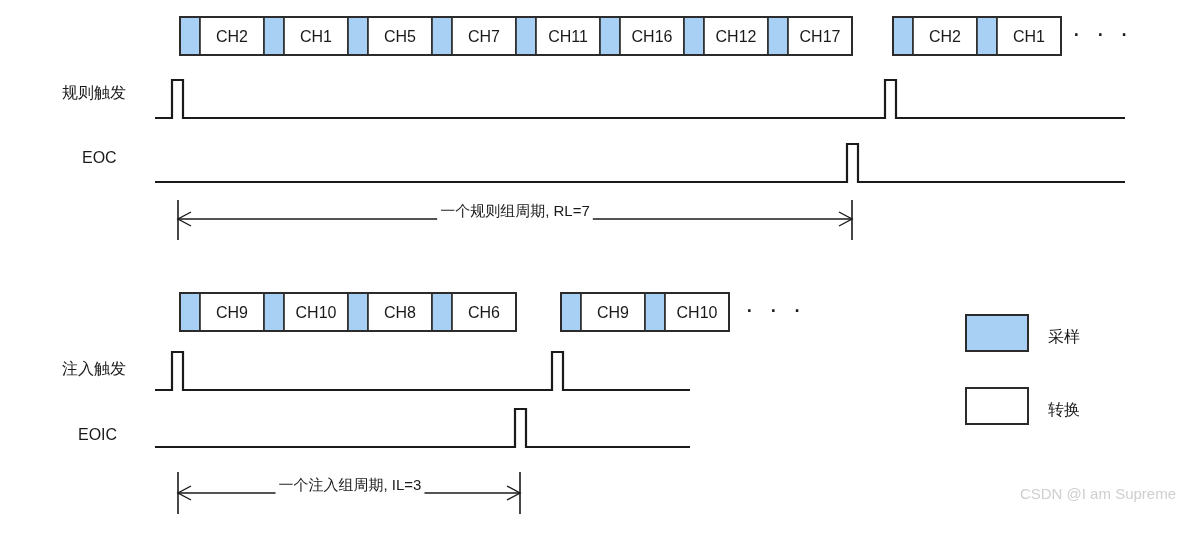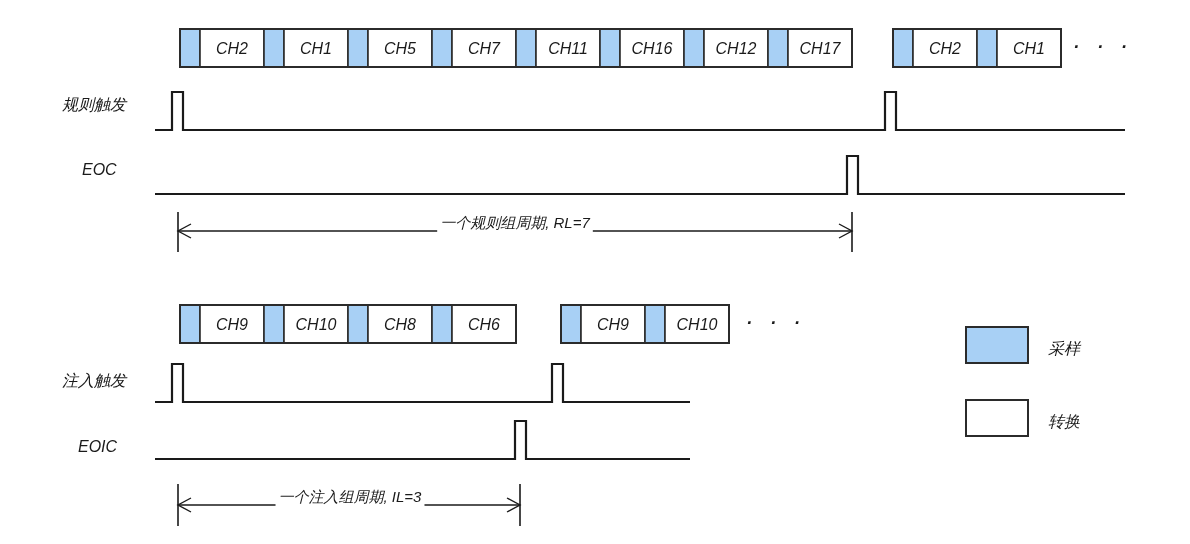--- a/index.html
+++ b/index.html
@@ -3,21 +3,21 @@
 <meta charset="utf-8">
 <style>
   html,body{margin:0;padding:0;}
   body{
     width:1190px;height:544px;
     background:#ffffff;
     font-family:"Liberation Sans","DejaVu Sans",sans-serif;
     position:relative;
     overflow:hidden;
   }
-  #diagram-root{position:absolute;left:0;top:12px;width:1190px;height:508px;font-style:italic;}
+  #diagram-root{position:absolute;left:0;top:0;width:1190px;height:508px;}
   svg{position:absolute;left:0;top:0;}
   .lbl{
     font-family:"Liberation Sans","DejaVu Sans",sans-serif;
     font-size:16px;
     fill:#1a1a1a;
   }
   .chlbl{
     font-family:"Liberation Sans","DejaVu Sans",sans-serif;
     font-size:16px;
     fill:#1a1a1a;
@@ -161,13 +161,14 @@
         <g>
           <rect x="966" y="315" width="62" height="36" fill="#a8d0f5" stroke="#2b2b2b" stroke-width="2"></rect>
           <text x="1048" y="342" class="lbl">采样</text>
         </g>
         <g>
           <rect x="966" y="388" width="62" height="36" fill="#ffffff" stroke="#2b2b2b" stroke-width="2"></rect>
           <text x="1048" y="415" class="lbl">转换</text>
         </g>
       </g>
   </svg>
+  <div class="watermark">CSDN @I am Supreme</div>
 </div>
 
 </body></html>

